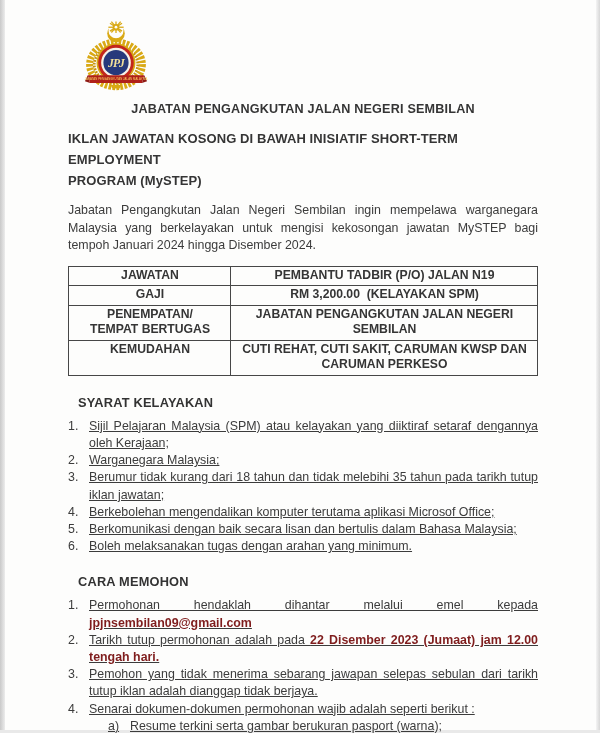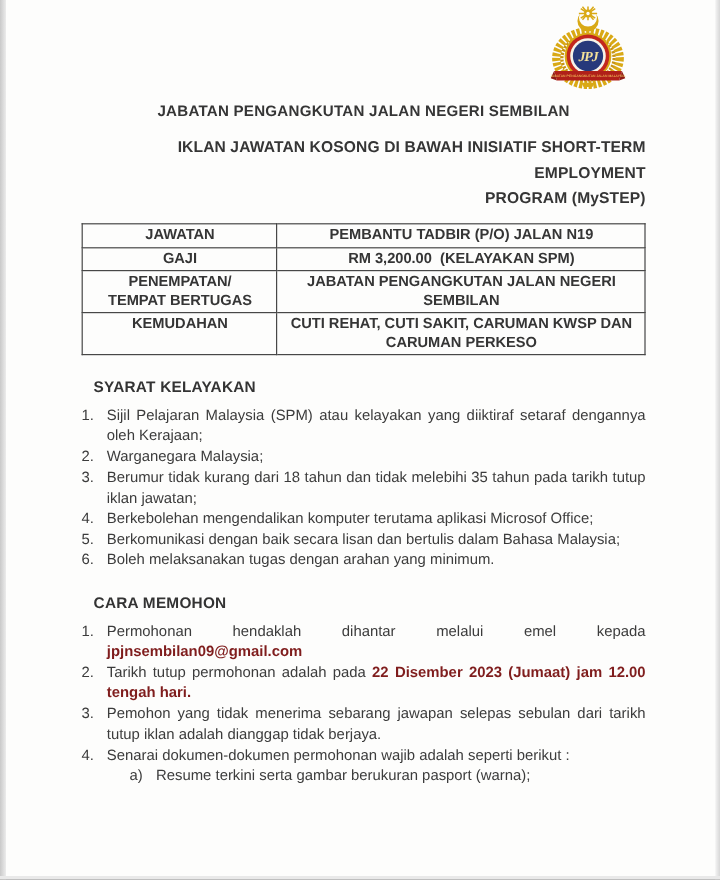--- a/index.html
+++ b/index.html
@@ -7,37 +7,37 @@
     position:relative;width:600px;height:733px;margin:0 auto;
     background:#fdfdfc;overflow:hidden;
     font-family:"Liberation Sans",sans-serif;color:#3c3c3c;
   }
   .edge-l{position:absolute;left:0;top:0;bottom:0;width:5px;
     background:linear-gradient(to right,#c9c9c9,#ececec);}
   .edge-r{position:absolute;right:0;top:0;bottom:0;width:4px;
     background:linear-gradient(to left,#d7d7d7,#f4f4f4);}
   .edge-b{position:absolute;left:0;right:0;bottom:0;height:3px;background:#e9e9e9;}
   .doc{position:absolute;left:68px;right:62px;top:0;}
-  .logo-wrap{text-align:right;padding-top:4px;line-height:0;}
+  .logo-wrap{text-align:left;padding-top:20px;line-height:0;}
   .org{font-size:12.6px;font-weight:bold;text-align:center;color:#353535;
     letter-spacing:.2px;margin:6px 0 0;}
-  .title{font-size:13px;font-weight:bold;text-align:right;color:#353535;
+  .title{font-size:13px;font-weight:bold;text-align:left;color:#353535;
     line-height:21px;margin:12px 0 0;letter-spacing:.1px;}
   .intro{font-size:12.4px;line-height:17.6px;text-align:justify;margin:11px 0 0;color:#3c3c3c;}
   table.jobs{border-collapse:collapse;width:100%;margin-top:11px;}
   table.jobs td{border:1.6px solid #474747;font-weight:bold;font-size:12.2px;
     line-height:15.5px;padding:1px 6px 2px 7px;vertical-align:top;
     white-space:pre-wrap;color:#353535;text-align:center;}
   td.lbl{width:148px;}
   .sec{font-size:12.8px;font-weight:bold;color:#333;margin:19px 10px 0;letter-spacing:.2px;}
   .list{margin-top:8px;}
   .li{display:grid;grid-template-columns:19px 1fr;column-gap:2px;
     font-size:12.4px;line-height:17.2px;color:#3c3c3c;}
   .li .mk{text-align:left;}
-  .li .txt{text-align:justify;}
+  .li .txt{text-align:justify;text-decoration:underline;}
   .li b{color:#7f1d1d;}
   .sub{margin:0 0 0 19px;}
   .sli{display:grid;grid-template-columns:22px 1fr;font-size:12.4px;line-height:17.2px;}
 </style>
 </head>
 <body>
 
 <div class="photo">
   <div class="edge-l"></div>
   <div class="edge-r"></div>
@@ -79,20 +79,21 @@
       </svg>
     </div>
 
     <div class="org">JABATAN PENGANGKUTAN JALAN NEGERI SEMBILAN</div>
 
     <div class="title">
       <div>IKLAN JAWATAN KOSONG DI BAWAH INISIATIF SHORT-TERM EMPLOYMENT</div>
       <div>PROGRAM (MySTEP)</div>
     </div>
 
+    <p class="intro">Jabatan Pengangkutan Jalan Negeri Sembilan ingin mempelawa warganegara Malaysia yang berkelayakan untuk mengisi kekosongan jawatan MySTEP bagi tempoh Januari 2024 hingga Disember 2024.</p>
 
     <table class="jobs">
       <tbody id="table-body">
           <tr>
             <td class="lbl">JAWATAN</td>
             <td>PEMBANTU TADBIR (P/O) JALAN N19</td>
           </tr>
           <tr>
             <td class="lbl">GAJI</td>
             <td>RM 3,200.00  (KELAYAKAN SPM)</td>

